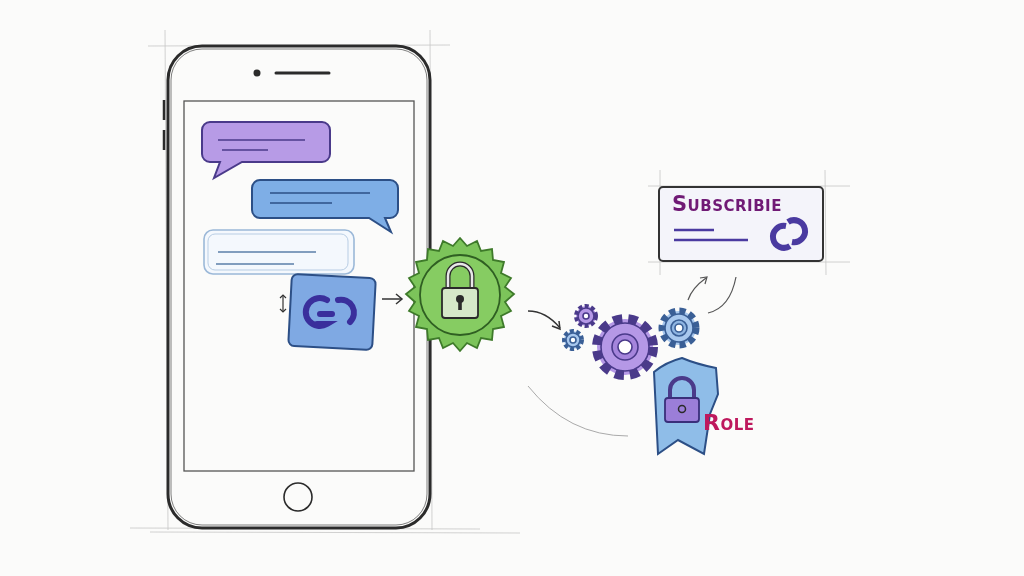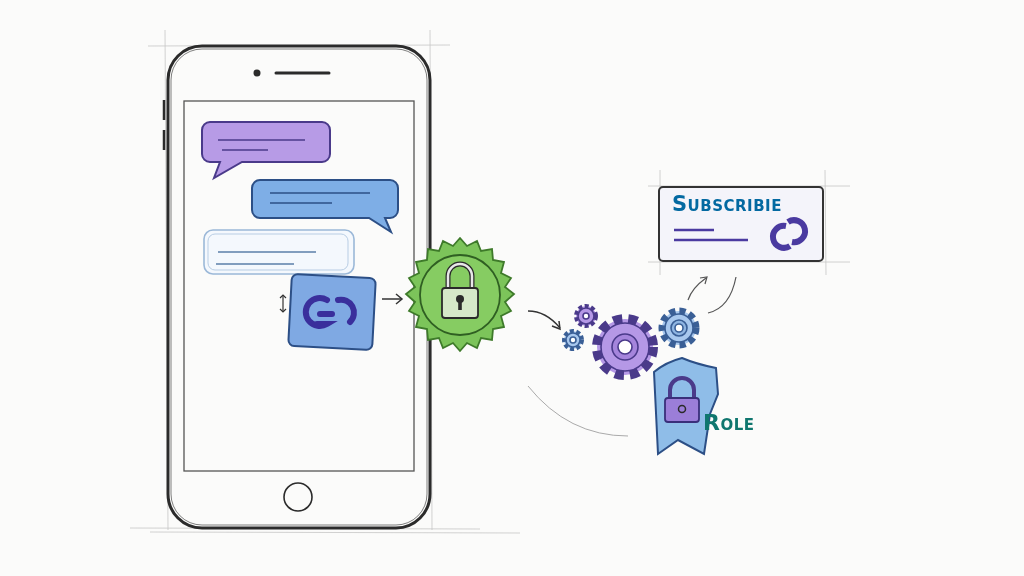--- a/index.html
+++ b/index.html
@@ -7,27 +7,27 @@
       width: 1024px; height: 576px; overflow: hidden;
       background: #fbfbfa;
       font-family: "Liberation Sans", sans-serif;
       position: relative;
     }
     .abs { position: absolute; }
     svg { overflow: visible; }
     .label-subscribe {
       position: absolute; left: 672px; top: 192px;
       font-family: "DejaVu Sans", sans-serif;
-      font-size: 21px; color: #0369a1; letter-spacing: 0.5px;
+      font-size: 21px; color: #701a75; letter-spacing: 0.5px;
       font-variant: small-caps; font-weight: bold;
     }
     .label-role {
       position: absolute; left: 703px; top: 410px;
       font-family: "DejaVu Sans", sans-serif;
-      font-size: 22px; color: #0f766e; letter-spacing: 0.5px;
+      font-size: 22px; color: #be185d; letter-spacing: 0.5px;
       font-variant: small-caps; font-weight: bold;
     }
   </style>
 </head>
 <body>
 
 <svg class="abs" style="left:0;top:0" width="1024" height="576">
   <g stroke="#9a9a9a" stroke-width="0.8" fill="none" opacity="0.55">
     <line x1="148" y1="46" x2="450" y2="45"></line>
     <line x1="165" y1="30" x2="168" y2="530"></line>

